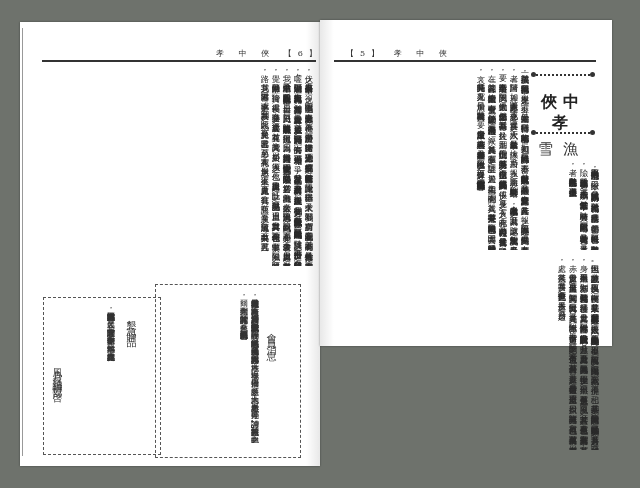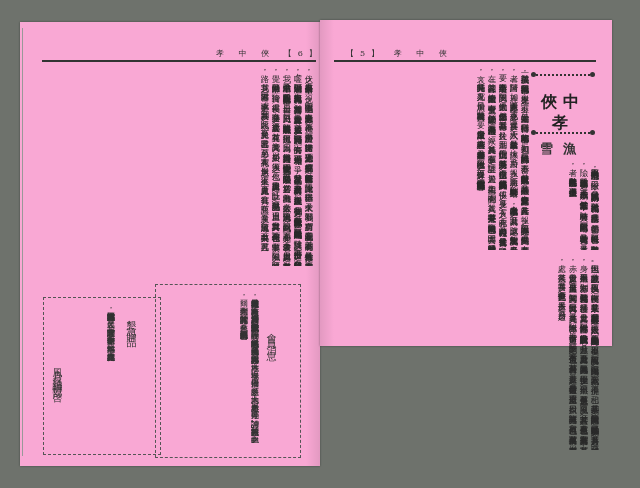--- a/index.html
+++ b/index.html
@@ -3,21 +3,21 @@
 <meta charset="utf-8">
 <style>
   html, body { margin:0; padding:0; }
   body {
     width:640px; height:488px; overflow:hidden;
     background:#6e726c;
     font-family: "DejaVu Serif", "Liberation Serif", serif;
     position:relative;
   }
   .page {
-    position:absolute; background:#f9a8d4;
+    position:absolute; background:#ffffff;
     box-shadow: 0 0 2px rgba(0,0,0,0.4);
   }
   #page-left { left:20px; top:22px; width:300px; height:444px; }
   #page-right { left:320px; top:20px; width:292px; height:326px; }
   .gutter-left { position:absolute; right:0; top:0; width:14px; height:100%;
     background:linear-gradient(to right, rgba(0,0,0,0), rgba(0,0,0,0.09)); }
   .gutter-right { position:absolute; left:0; top:0; width:14px; height:100%;
     background:linear-gradient(to left, rgba(0,0,0,0), rgba(0,0,0,0.09)); }
   .edge-line { position:absolute; top:6px; bottom:10px; width:1px; background:#999; }
 
@@ -31,21 +31,21 @@
   }
   .dash-box { position:absolute; border:1px dashed #555; }
   .box-title { position:absolute; writing-mode:vertical-rl; font-size:10px; color:#333; letter-spacing:6px; }
   .box-text { position:absolute; writing-mode:vertical-rl; font-size:8px; line-height:11px; color:#333; overflow:hidden; }
   .box-sign { position:absolute; writing-mode:vertical-rl; font-size:10px; color:#333; letter-spacing:4px; }
 
   .title-box { position:absolute; left:213px; top:16px; width:60px; height:92px; }
   .dotline { position:absolute; left:0; right:0; height:0; border-top:2px dotted #333; }
   .dotline .end { position:absolute; top:-4px; width:5px; height:5px; background:#333; border-radius:50%; }
   .title-text { position:absolute; left:0; right:0; top:18px; text-align:center; font-size:16px; font-weight:bold; letter-spacing:6px; color:#222; }
-  .author-text { position:absolute; left:0; right:0; top:82px; text-align:center; font-size:13px; letter-spacing:10px; color:#333;font-weight:bold; }
+  .author-text { position:absolute; left:0; right:0; top:82px; text-align:center; font-size:15px; letter-spacing:10px; color:#333; }
 </style>
 </head>
 <body>
 
 <div class="page" id="page-left">
   <div class="gutter-left"></div>
   <div class="edge-line" style="left:2px;"></div>
 
   <div class="header" style="left:196px; top:26px;">
     <span>孝 中 俠</span>

